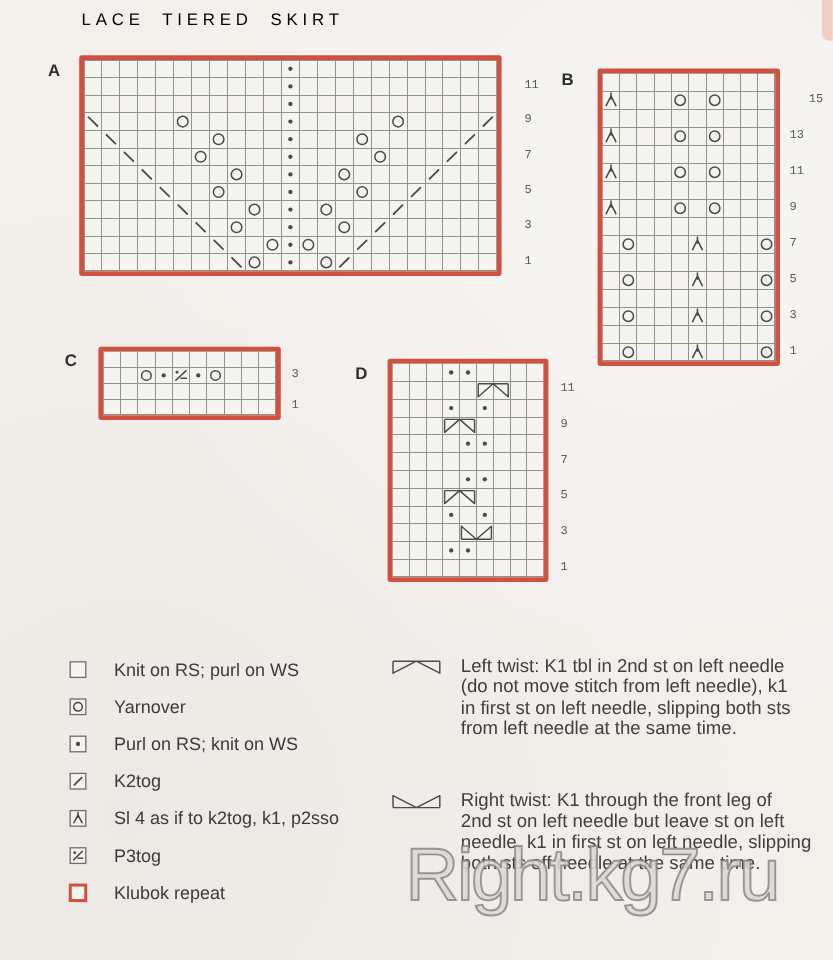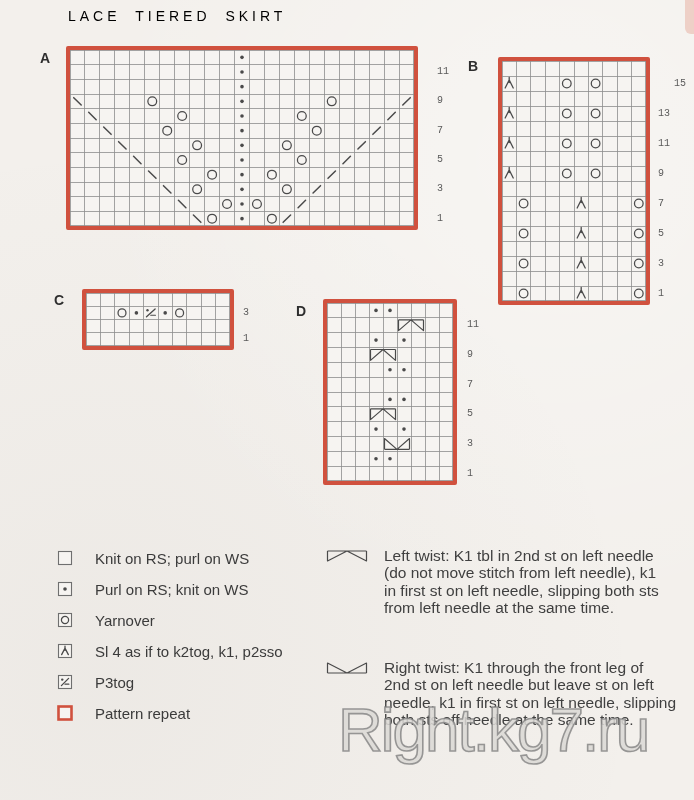--- a/index.html
+++ b/index.html
@@ -322,30 +322,37 @@
 <div id="legend">
     <div class="legend-item">
       <svg width="16" height="16" viewBox="0 0 16 16" class="legend-sym">
         <rect x="1.5" y="1.5" width="13" height="13" fill="#f6f4f1" stroke="#6f6f6f" stroke-width="1.1"></rect>
       </svg>
       <span class="legend-label">Knit on RS; purl on WS</span>
     </div>
     <div class="legend-item">
       <svg width="16" height="16" viewBox="0 0 16 16" class="legend-sym">
         <rect x="1.5" y="1.5" width="13" height="13" fill="#f6f4f1" stroke="#6f6f6f" stroke-width="1.1"></rect>
+        <circle cx="8" cy="8" r="3.5999999999999996" fill="none" stroke="#4a4a4a" stroke-width="1.25"></circle>
+      </svg>
+      <span class="legend-label">Yarnover</span>
+    </div>
+    <div class="legend-item">
+      <svg width="16" height="16" viewBox="0 0 16 16" class="legend-sym">
+        <rect x="1.5" y="1.5" width="13" height="13" fill="#f6f4f1" stroke="#6f6f6f" stroke-width="1.1"></rect>
         <circle cx="8" cy="8" r="1.8" fill="#4a4a4a"></circle>
       </svg>
       <span class="legend-label">Purl on RS; knit on WS</span>
     </div>
     <div class="legend-item">
       <svg width="16" height="16" viewBox="0 0 16 16" class="legend-sym">
         <rect x="1.5" y="1.5" width="13" height="13" fill="#f6f4f1" stroke="#6f6f6f" stroke-width="1.1"></rect>
-        <circle cx="8" cy="8" r="3.5999999999999996" fill="none" stroke="#4a4a4a" stroke-width="1.25"></circle>
-      </svg>
-      <span class="legend-label">Yarnover</span>
+        <line x1="5" y1="11" x2="11" y2="5" stroke="#4a4a4a" stroke-width="1.5" stroke-linecap="round"></line>
+      </svg>
+      <span class="legend-label">K2tog</span>
     </div>
     <div class="legend-item">
       <svg width="16" height="16" viewBox="0 0 16 16" class="legend-sym">
         <rect x="1.5" y="1.5" width="13" height="13" fill="#f6f4f1" stroke="#6f6f6f" stroke-width="1.1"></rect>
         <path d="M4.640000000000001,11.600000000000001 L8,5.12 L11.36,11.600000000000001 M8,3.2 L8,7.28" fill="none" stroke="#4a4a4a" stroke-width="1.3" stroke-linecap="round"></path>
       </svg>
       <span class="legend-label">Sl 4 as if to k2tog, k1, p2sso</span>
     </div>
     <div class="legend-item">
       <svg width="16" height="16" viewBox="0 0 16 16" class="legend-sym">
@@ -353,21 +360,21 @@
         <line x1="4.4" y1="11.600000000000001" x2="11.600000000000001" y2="4.4" stroke="#4a4a4a" stroke-width="1.3" stroke-linecap="round"></line>
         <circle cx="5.24" cy="5.6" r="1.2" fill="#4a4a4a"></circle>
         <line x1="8" y1="10.16" x2="11.84" y2="10.16" stroke="#4a4a4a" stroke-width="1.2" stroke-linecap="round"></line>
       </svg>
       <span class="legend-label">P3tog</span>
     </div>
     <div class="legend-item">
       <svg width="16" height="16" viewBox="0 0 16 16" class="legend-sym">
         <rect x="1.5" y="1.5" width="13" height="13" fill="#f6f4f1" stroke="#d0513e" stroke-width="2.6"></rect>
       </svg>
-      <span class="legend-label">Pattern repeat</span>
+      <span class="legend-label">Klubok repeat</span>
     </div>
   </div>
 <div id="notes-root">
     <div class="note" style="left: 325px; top: 547px; width: 370px;">
       <svg width="44" height="16" viewBox="0 0 44 16" class="note-sym">
         <path d="M2.5,3 H41.5 M2.5,3 L2.5,13 L22,3 M41.5,3 L41.5,13 L22,3" fill="none" stroke="#4a4a4a" stroke-width="1.2" stroke-linejoin="round"></path>
       </svg>
       <div class="note-text">
         <div>Left twist: K1 tbl in 2nd st on left needle</div>
         <div>(do not move stitch from left needle), k1</div>

